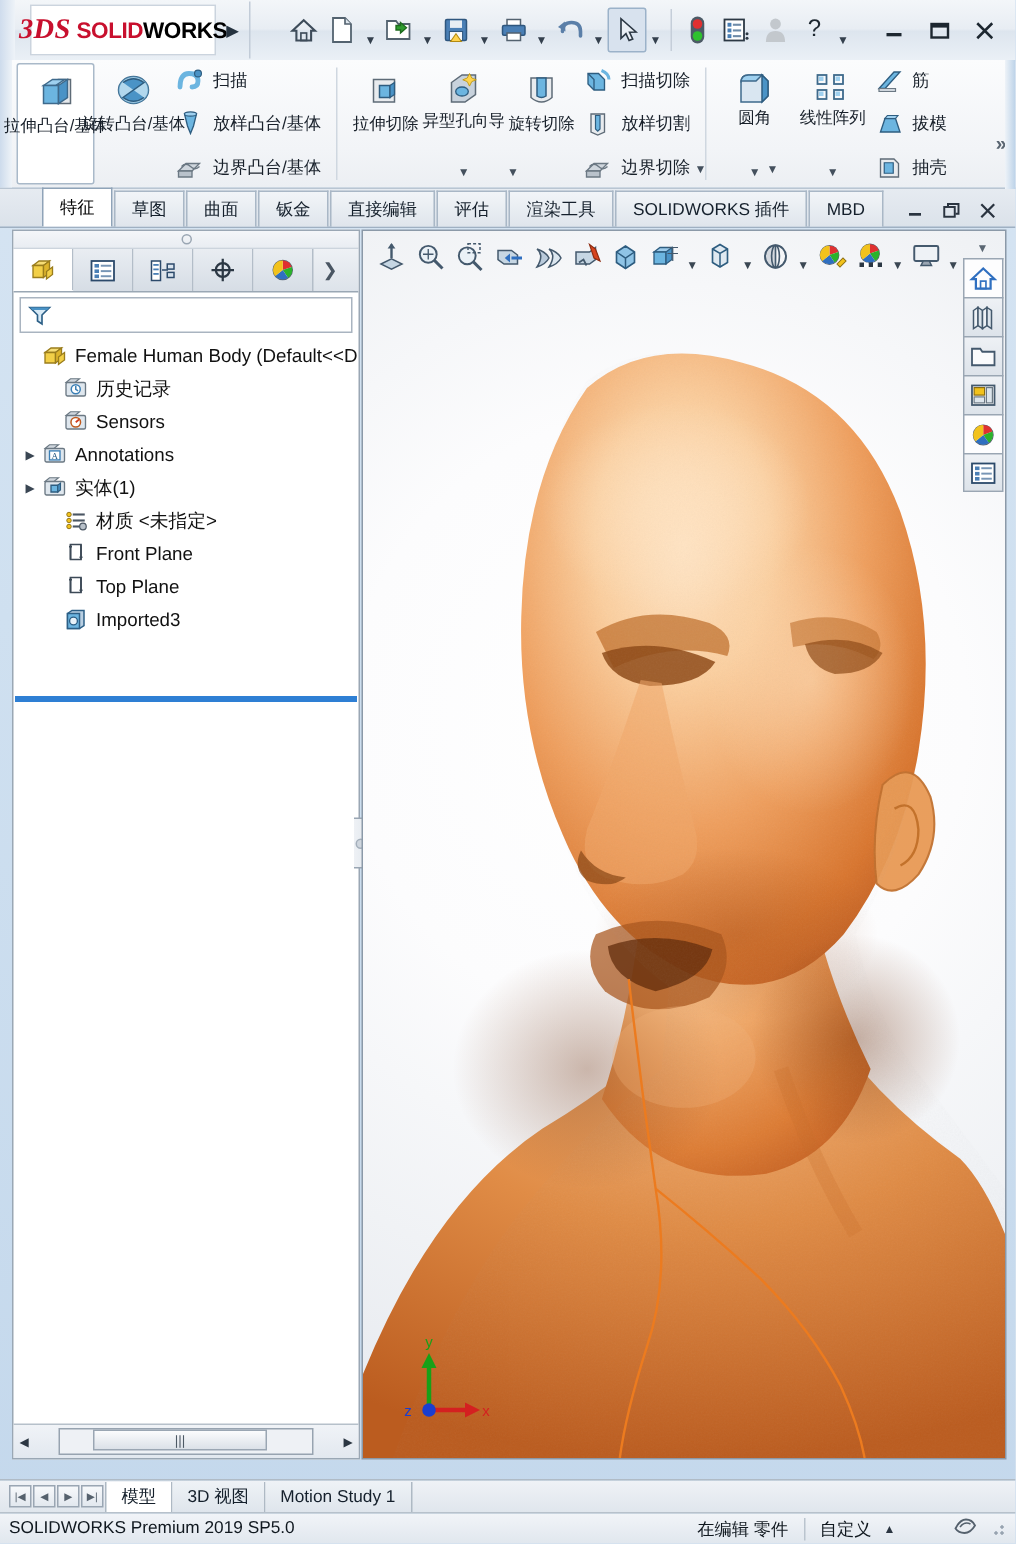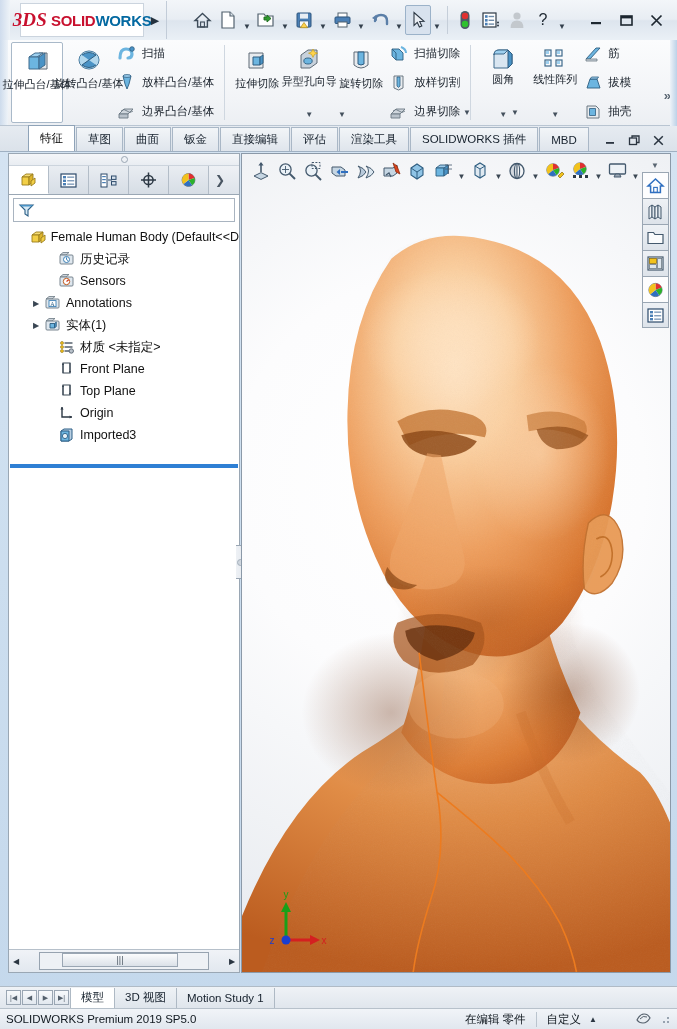--- a/index.html
+++ b/index.html
@@ -20,21 +20,21 @@
     background:linear-gradient(180deg,#f3f6f9 0%,#e8edf3 48%,#dde5ee 52%,#eaf0f6 100%);
     border-bottom:1px solid #b9c5d2;
     display:flex;align-items:center;
   }
   .tb-edge{width:10px;height:40px;background:linear-gradient(90deg,#cfdced,#eef3f8);}
   .logo-box{width:124px;height:34px;margin-left:10px;background:#fff;border:1px solid #cbd4de;
     display:flex;align-items:center;justify-content:center;box-sizing:border-box;}
   .logo{display:flex;align-items:baseline;font-weight:bold;letter-spacing:.2px;}
   .logo .ds{font-family:"Liberation Serif",serif;font-style:italic;font-size:19px;color:#c8102e;margin-right:4px;font-weight:bold;}
   .logo .sw1{font-size:15px;color:#c8102e;font-weight:bold;letter-spacing:-.3px;}
-  .logo .sw2{font-size:15px;color:#0369a1;font-weight:bold;letter-spacing:-.3px;}
+  .logo .sw2{font-size:15px;color:#000000;font-weight:bold;letter-spacing:-.3px;}
   .tb-arrow{width:22px;height:38px;display:flex;align-items:center;justify-content:center;
     color:#25323f;font-size:11px;border-right:1px solid #c2ccd8;}
   .tb-icons{display:flex;align-items:center;margin-left:22px;gap:0px;}
   .tbi{width:26px;height:30px;display:flex;align-items:center;justify-content:center;position:relative;}
   .tbi.sel{background:#d8e2ee;border:1px solid #9bb2c9;border-radius:2px;box-sizing:border-box;}
   .caret{width:12px;height:30px;display:flex;align-items:flex-end;justify-content:center;padding-bottom:9px;
     font-size:8px;color:#34404d;}
   .vsep{width:1px;height:28px;background:#c5ced9;margin:0 4px;}
   .winctl{position:absolute;right:6px;top:0;height:40px;display:flex;align-items:center;gap:0;}
   .wbtn{width:30px;height:30px;display:flex;align-items:center;justify-content:center;
@@ -80,21 +80,21 @@
     border-bottom:1px solid #ccd4dd;display:flex;align-items:center;justify-content:center;}
   .lp-grip .dot{width:5px;height:5px;border:1px solid #9aa6b3;border-radius:50%;}
   .lp-tabs{height:28px;display:flex;align-items:stretch;
     background:linear-gradient(180deg,#eef1f5,#dde3ea);border-bottom:1px solid #9aa7b4;}
   .lptab{width:40px;display:flex;align-items:center;justify-content:center;
     border-right:1px solid #b3bdc8;background:linear-gradient(180deg,#e9edf2,#d6dde5);box-sizing:border-box;}
   .lptab.active{background:#fff;border-bottom:1px solid #fff;}
   .lptab.more{width:22px;border-right:none;background:transparent;color:#4a5663;font-size:12px;}
   .filterbar{height:24px;margin:3px 4px 0 4px;border:1px solid #a9b4c0;background:#fff;
     display:flex;align-items:center;padding-left:4px;box-sizing:border-box;}
-  .tree{padding:4px 0 0 20px;}
+  .tree{padding:4px 0 0 4px;}
   .trow{display:flex;align-items:center;height:22px;font-size:12.5px;color:#111;white-space:nowrap;}
   .trow .exp{width:14px;text-align:center;font-size:8px;color:#3a4653;}
   .trow .ico{width:20px;display:flex;align-items:center;justify-content:center;margin-right:3px;}
   .trow.indent{padding-left:14px;}
   .lp-bottom{position:absolute;left:0;right:0;bottom:0;height:22px;
     background:linear-gradient(180deg,#f0f3f7,#e2e8ef);border-top:1px solid #b6c0ca;
     display:flex;align-items:center;}
   .hscroll{flex:1;height:16px;margin:0 16px;border:1px solid #97a3b0;background:#eef1f5;position:relative;}
   .hscroll .thumb{position:absolute;left:22px;top:0;width:116px;height:14px;
     background:linear-gradient(180deg,#fbfcfd,#dbe1e8);border:1px solid #9aa6b3;box-sizing:border-box;
@@ -643,31 +643,20 @@
           <svg width="16" height="16" viewBox="0 0 16 16">
               <path d="M4 2 h7 v10 h-7 Z" fill="none" stroke="#3d4a57" stroke-width="1.1"></path>
               <path d="M4 2 v10 M11 2 v10" stroke="#3d4a57" stroke-width="1.1"></path>
               <path d="M3 3.5 h2 M10 10.5 h2" stroke="#3d4a57" stroke-width="1.1"></path>
             </svg>
         </span>
         <span>Top Plane</span>
       </div>
 
 
-      <div class="trow indent">
-        <span class="exp"></span>
-        <span class="ico">
-          <svg width="16" height="16" viewBox="0 0 16 16">
-              <path d="M3 2 v10 h10" fill="none" stroke="#2c3844" stroke-width="1.4"></path>
-              <path d="M3 2 l-1.6 2.4 h3.2 Z" fill="#2c3844"></path>
-              <path d="M13 12 l-2.4 -1.6 v3.2 Z" fill="#2c3844"></path>
-            </svg>
-        </span>
-        <span>Origin</span>
-      </div>
 
       <div class="trow indent">
         <span class="exp"></span>
         <span class="ico">
           <svg width="17" height="16" viewBox="0 0 17 16">
               <path d="M2 4 l3-2 h8 v10 l-3 2 H2 Z" fill="#b9cfe2" stroke="#2c5f86" stroke-width="1"></path>
               <path d="M2 4 h8 v10 H2 Z" fill="#6cb5e0" stroke="#2c5f86" stroke-width="1"></path>
               <ellipse cx="6" cy="9" rx="2.6" ry="2.6" fill="#e8f2f9" stroke="#2c5f86" stroke-width=".9"></ellipse>
             </svg>
         </span>

